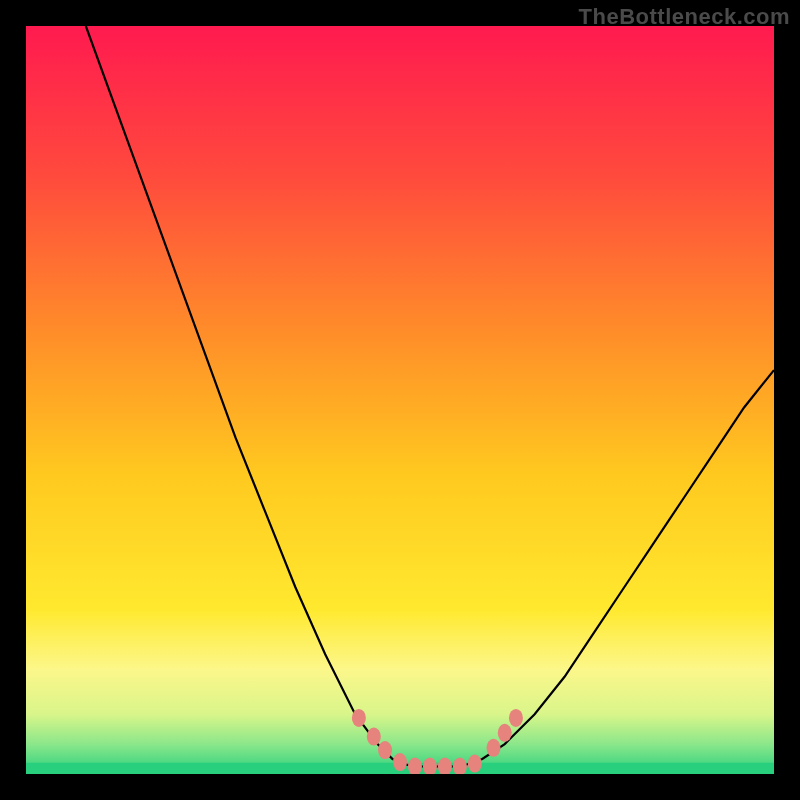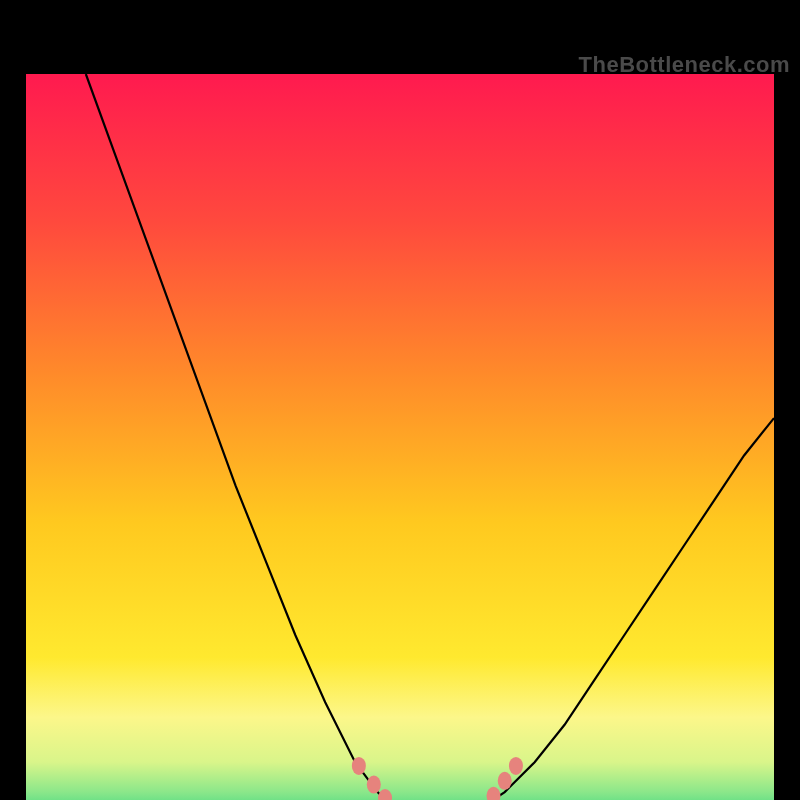--- a/index.html
+++ b/index.html
@@ -11,21 +11,20 @@
     overflow: hidden;
     font-family: Arial, Helvetica, sans-serif;
   }
   .frame {
     position: absolute;
     top: 0;
     left: 0;
     width: 800px;
     height: 720px;
     background: #000000;
-    margin-top: 48px;
   }
   .plot-area {
     position: absolute;
     left: 26px;
     top: 26px;
     width: 748px;
     height: 748px;
   }
   .plot-svg {
     display: block;

